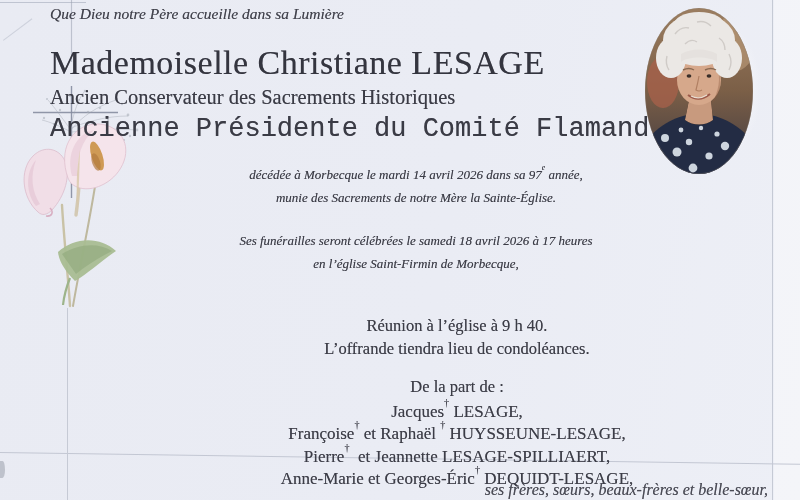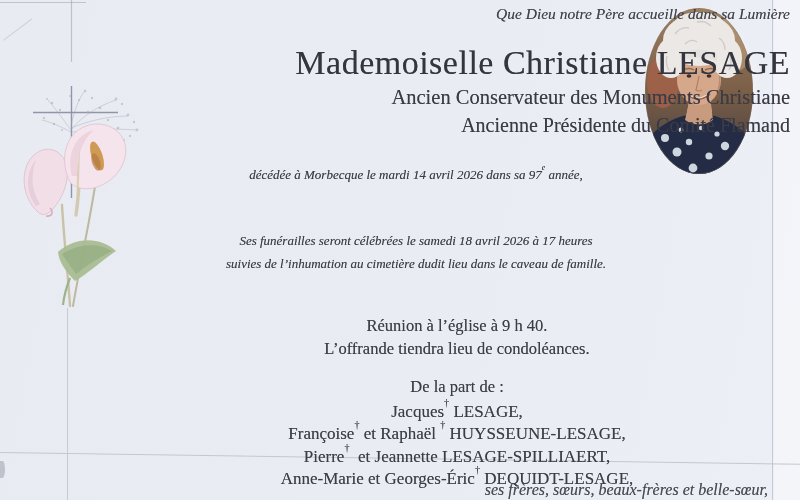--- a/index.html
+++ b/index.html
@@ -4,25 +4,25 @@
 <style>
   html,body{margin:0;padding:0;background:#dfe1ea;}
   .page{
     position:relative;width:800px;height:500px;overflow:hidden;
     background:linear-gradient(100deg,#e9ebf3 0%,#eaecf4 55%,#edeff6 100%);
     font-family:"Liberation Serif","DejaVu Serif",serif;
     color:#3a3b45;
     text-shadow:0 0 0.4px rgba(58,59,69,.55);
   }
   .line{position:absolute;white-space:nowrap;}
-  .centered{left:40px;width:750px;text-align:right;}
+  .centered{left:50px;width:750px;text-align:left;}
   .epigraph{top:5px;font-style:italic;font-size:15.5px;color:#41424c;}
   .deceased-name{top:44px;font-size:34px;font-weight:normal;margin:0;color:#34353f;letter-spacing:.5px;}
   .role1{top:86px;font-size:20.5px;}
-  .role2{top:114px;font-size:20px;}
+  .role2{top:114px;font-size:27px;font-family:Liberation Mono, monospace;}
   .para{position:absolute;left:46px;width:740px;text-align:center;font-style:italic;font-size:13px;line-height:23px;color:#3c3d47;}
   .p-death{top:163px;}
   .p-funeral{top:230px;line-height:22.5px;}
   .leftcol{position:absolute;left:87px;font-size:16.5px;line-height:22.5px;font-style:normal;}
   .p-practical{top:315px;}
   .from-label{top:376px;}
   .family{top:401px;font-size:17px;line-height:22.4px;}
   .relation{top:481px;right:32px;left:auto;font-style:italic;font-size:16px;color:#4a4b55;}
   sup{font-size:.6em;position:relative;top:-.45em;line-height:0;}
   
@@ -181,30 +181,31 @@
         <path d="M47 91 Q 58 99 69 90" stroke="#9c5a4a" stroke-width="2" fill="none"></path>
         <path d="M50 92 Q 58 96 66 91" stroke="#e8dcd0" stroke-width="1.2" fill="none"></path>
       </g>
       <ellipse cx="58" cy="87" rx="54" ry="83" fill="none" stroke="#8a8278" stroke-width="1.4" opacity="0.4"></ellipse>
     </g>
   </svg>
 
   <div class="line centered epigraph">Que Dieu notre Père accueille dans sa Lumière</div>
 
   <h1 class="line centered deceased-name">Mademoiselle Christiane LESAGE</h1>
-  <div class="line centered role1">Ancien Conservateur des Monuments Christiane</div>
+  <div class="line centered role1">Ancien Conservateur des Sacrements Historiques</div>
   <div class="line centered role2">Ancienne Présidente du Comité Flamand</div>
 
   <div class="para p-death">
     <div><span>décédée à Morbecque le mardi 14 avril 2026 dans sa 97</span><sup>e</sup><span> année,</span></div>
+    <div>munie des Sacrements de notre Mère la Sainte-Église.</div>
   </div>
 
   <div class="para p-funeral">
     <div>Ses funérailles seront célébrées le samedi 18 avril 2026 à 17 heures</div>
-    <div>suivies de l’inhumation au cimetière dudit lieu dans le caveau de famille.</div>
+    <div>en l’église Saint-Firmin de Morbecque,</div>
   </div>
 
   <div class="para leftcol p-practical">
     <div>Réunion à l’église à 9 h 40.</div>
     <div>L’offrande tiendra lieu de condoléances.</div>
   </div>
 
   <div class="para leftcol from-label">De la part de :</div>
   <div class="para leftcol family">
     <div>Jacques<sup>†</sup> LESAGE,</div>

